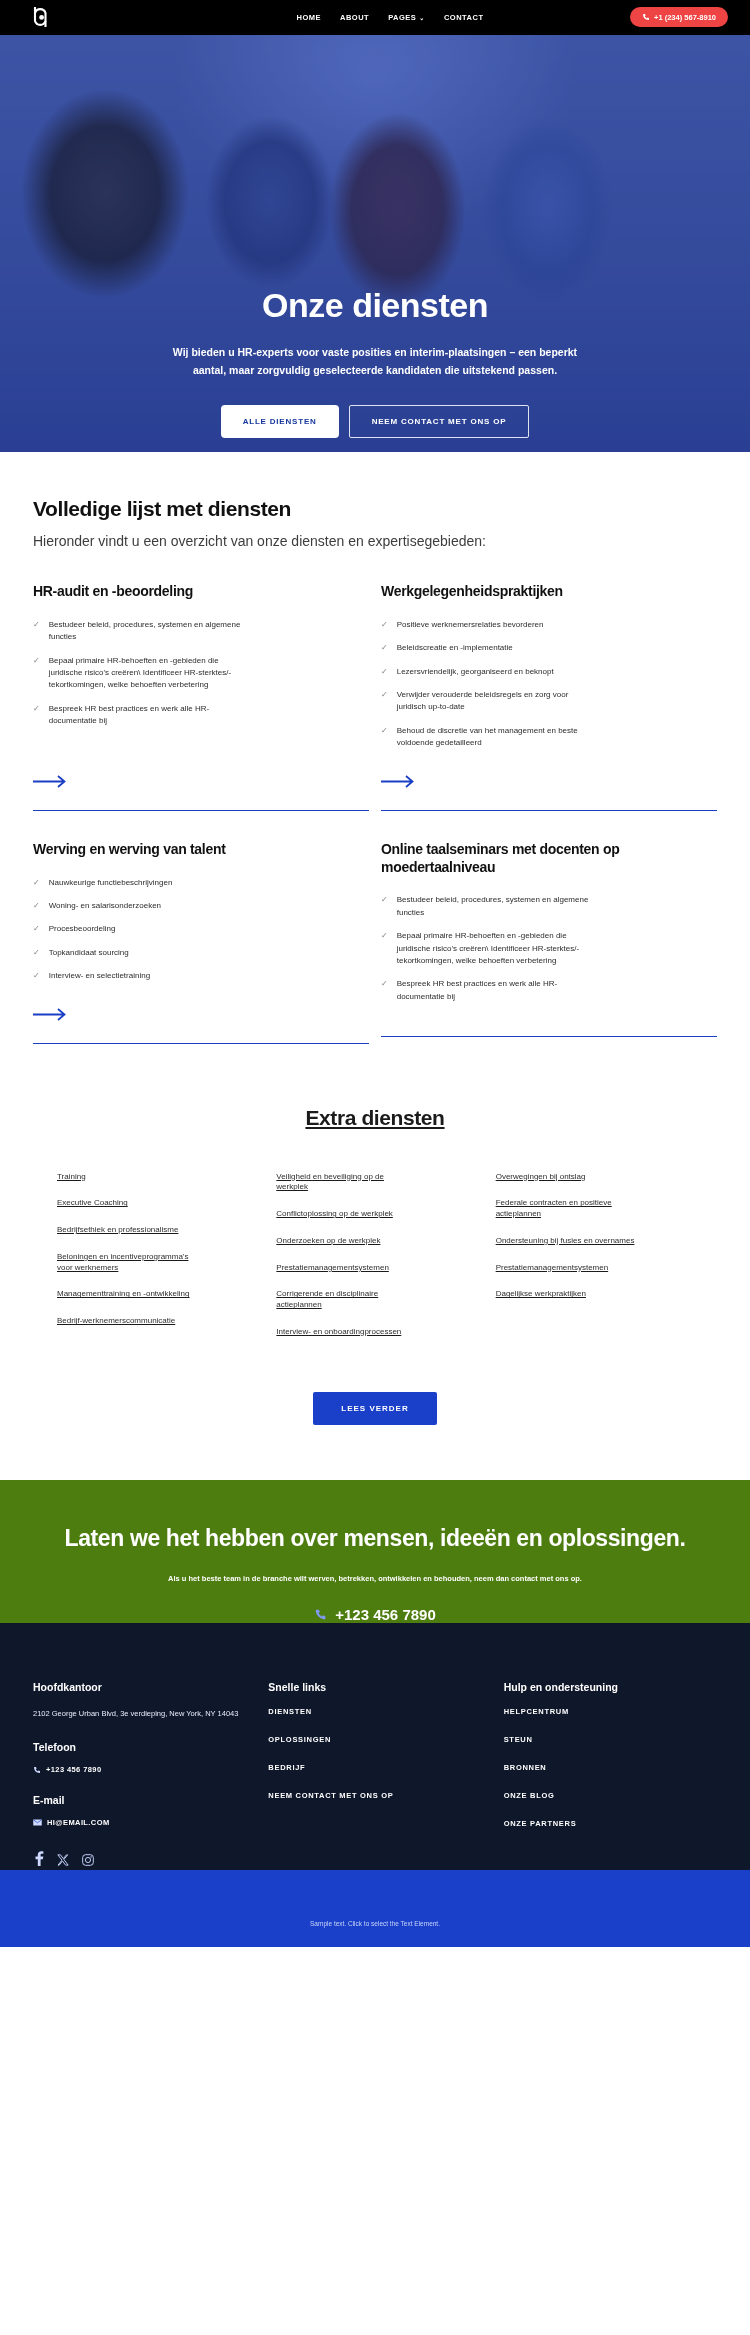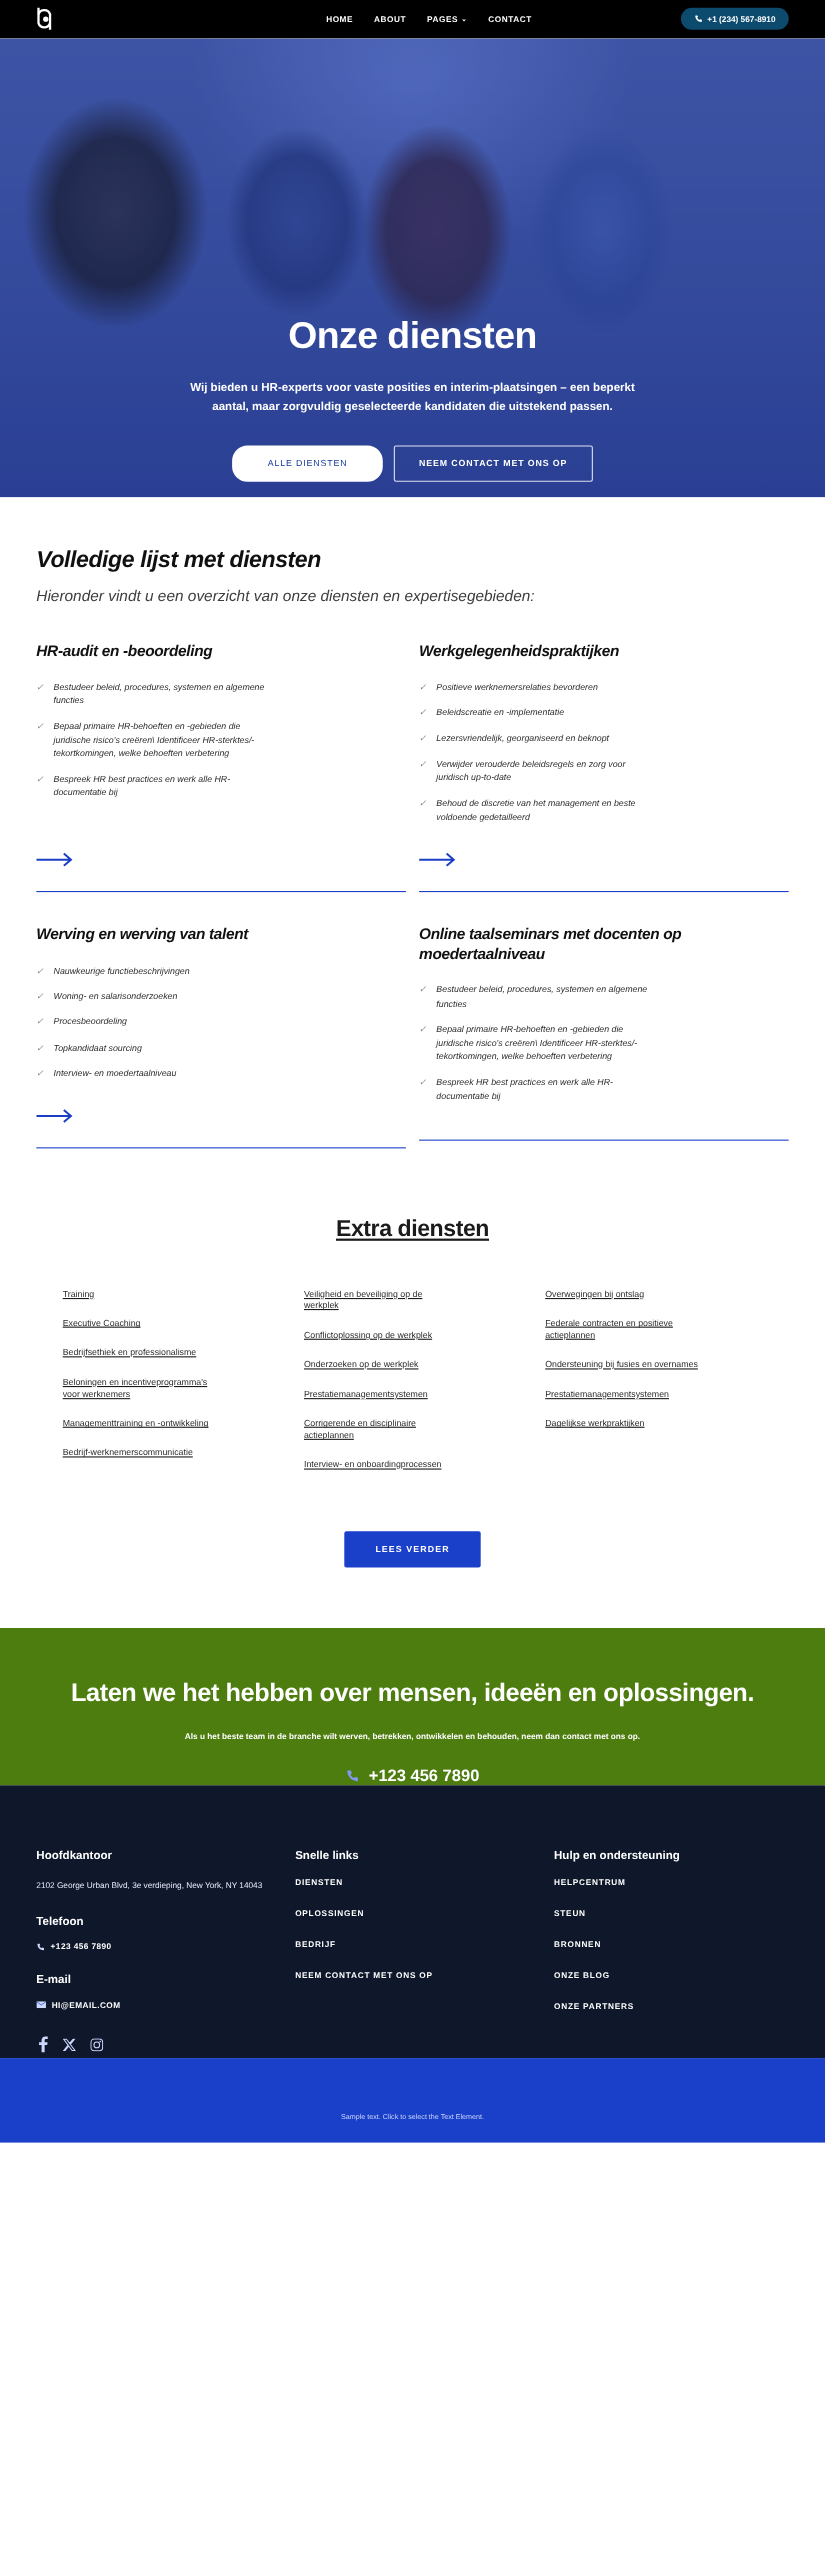--- a/index.html
+++ b/index.html
@@ -25,22 +25,22 @@
     margin:0 auto; display:flex; align-items:center; gap:19px;
     padding-left:30px;
   }
   .nav-link{
     color:#ffffff; font-size:7.5px; font-weight:bold;
     letter-spacing:0.5px; text-decoration:none; cursor:pointer;
     display:flex; align-items:center; gap:3px;
   }
   .caret{ font-size:6px; line-height:1; }
   .phone-pill{
-    position:absolute; right:33px; top:7px;
-    background:#0c4a6e; border-radius:20px;
+    position:absolute; right:22px; top:7px;
+    background:#ef4444; border-radius:20px;
     height:20px; padding:0 12px;
     display:flex; align-items:center; gap:4px;
     color:#fff; font-size:7.5px; font-weight:bold; cursor:pointer;text-align:center;
   }
 
   
   .hero{
     position:relative; height:417px; overflow:hidden;
     display:flex; flex-direction:column; align-items:center;
     justify-content:flex-start;
@@ -73,37 +73,37 @@
     letter-spacing:-0.5px; line-height:1.1;
   }
   .hero-sub{
     color:#fff; font-size:10.5px; font-weight:bold; line-height:1.7;
     max-width:432px; margin:20px auto 0;
   }
   .hero-btns{
     margin-top:25px; display:flex; justify-content:center; gap:10px;
   }
   .btn-white{
-    background:#fff; color:#16389c; font-size:8px; font-weight:normal;
-    letter-spacing:0.8px; padding:11px 32px; border:none; cursor:pointer;
-    border-radius:14px;
+    background:#fff; color:#16389c; font-size:8px; font-weight:bold;
+    letter-spacing:0.8px; padding:11px 22px; border:none; cursor:pointer;
+    border-radius:4px;
   }
   .btn-outline{
     background:transparent; color:#fff; font-size:8px; font-weight:bold;
     letter-spacing:0.8px; padding:11px 22px; cursor:pointer;
     border:1.5px solid rgba(255,255,255,.85); border-radius:2px;
   }
   .hero-credit{
     margin-top:30px; color:#e3e8f5; font-size:6.5px;
   }
   .hero-credit a{ color:#e3e8f5; text-decoration:underline; }
 
   
   .wrap{ width:750px; padding:0 33px; }
-  .services{ padding-top:45px;font-style:italic; }
+  .services{ padding-top:45px; }
   .sec-title{
     font-size:21px; font-weight:bold; letter-spacing:-0.4px; color:#111;
   }
   .sec-sub{
     margin-top:12px; font-size:14px; color:#3d3d3d;
   }
   .svc-grid{
     margin-top:34px;
     display:grid; grid-template-columns:1fr 1fr; column-gap:33px;gap:12px;
   }
@@ -323,21 +323,21 @@
         <li>
             <span class="tick">✓</span>
             <span>Procesbeoordeling</span>
           </li>
         <li>
             <span class="tick">✓</span>
             <span>Topkandidaat sourcing</span>
           </li>
         <li>
             <span class="tick">✓</span>
-            <span>Interview- en moedertaalniveau</span>
+            <span>Interview- en selectietraining</span>
           </li>
       </ul>
       <a class="arrow-link">
         <svg class="arrow-svg" width="36" height="13" viewBox="0 0 36 13" aria-hidden="true">
           <path d="M0 6.5 H31 M25 1 L31.5 6.5 L25 12" fill="none" stroke="#1b3fc4" stroke-width="1.8"></path>
         </svg>
       </a>
       <div class="svc-rule"></div>
     </div>
 

